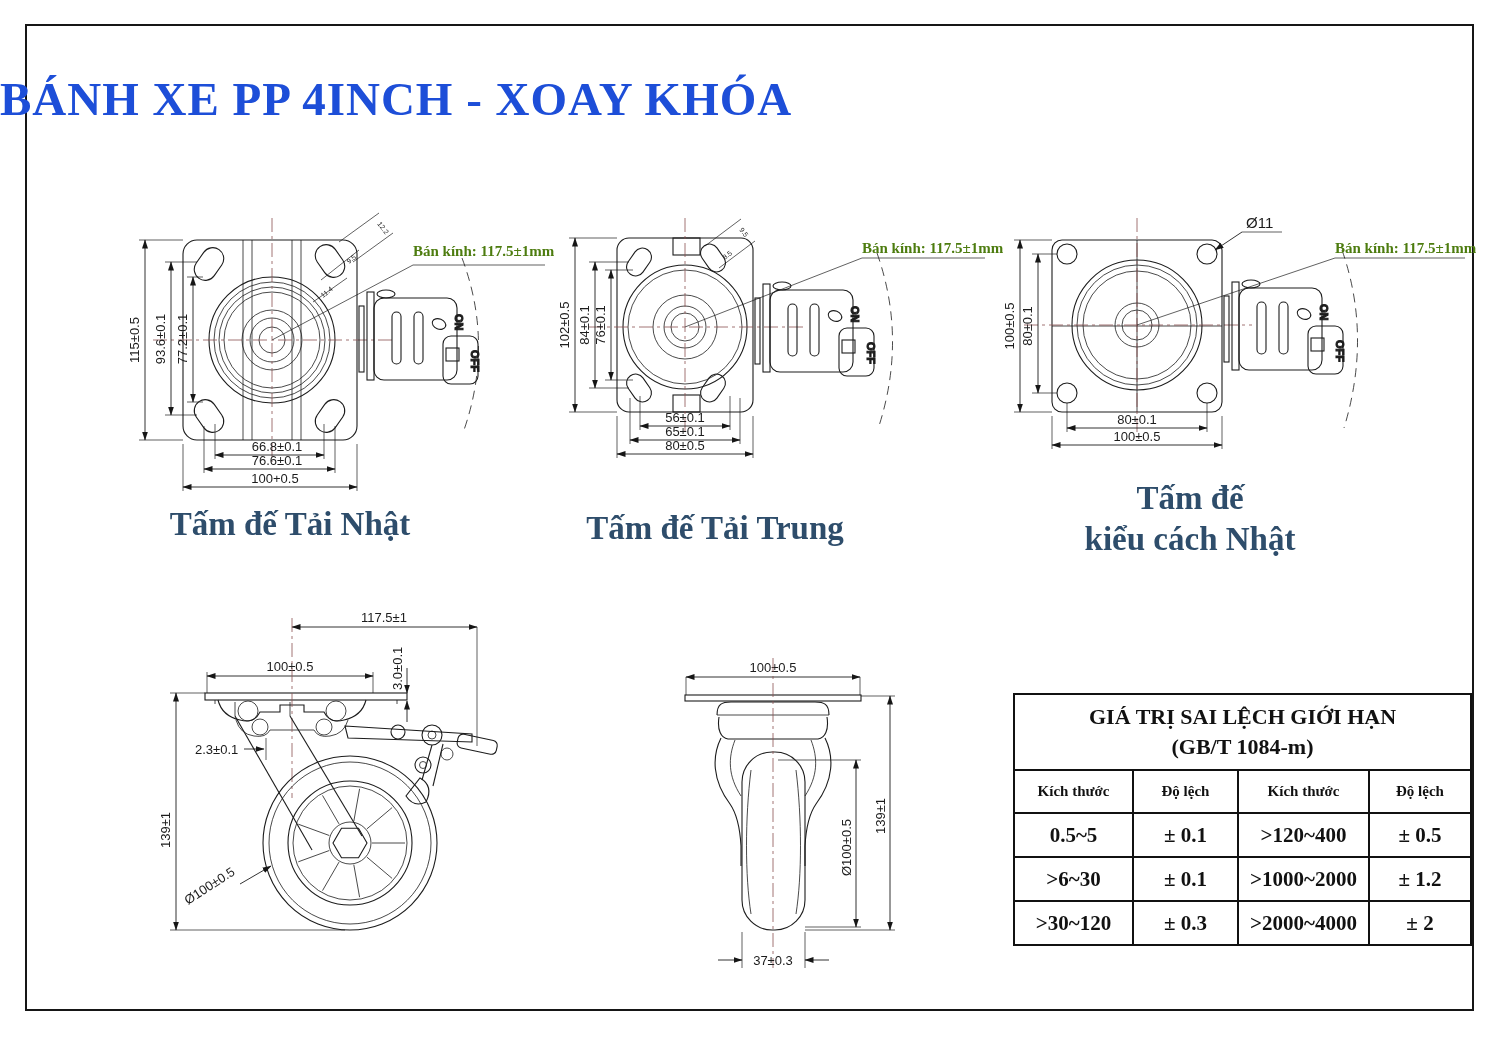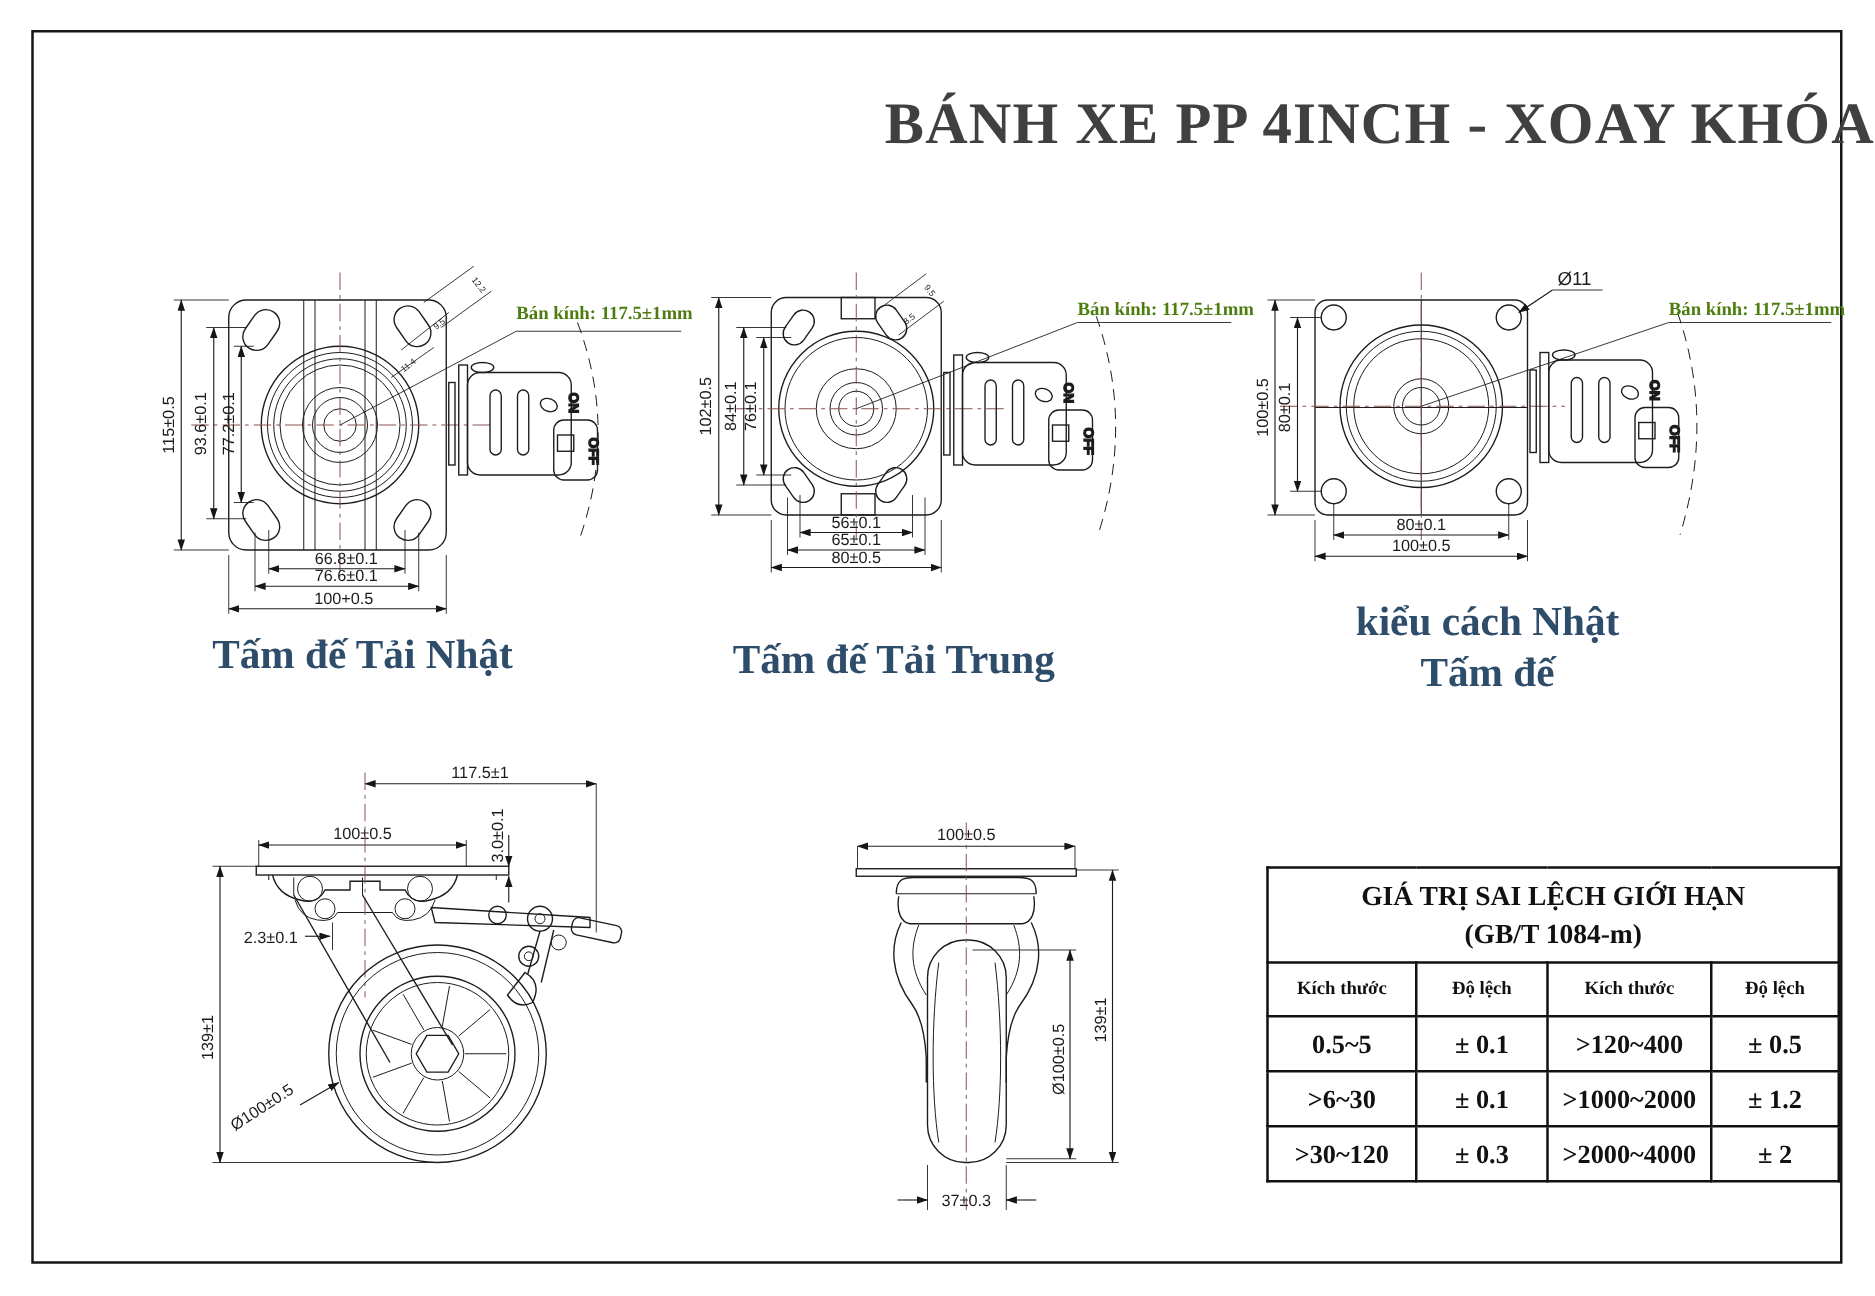--- a/index.html
+++ b/index.html
@@ -1,19 +1,19 @@
 <!DOCTYPE html>
 <html><head>
 <meta charset="utf-8">
 <style>
   html,body{margin:0;padding:0;background:#fff;}
   body{width:1500px;height:1037px;position:relative;font-family:"Liberation Serif","DejaVu Serif",serif;}
   .abs{position:absolute;}
   #frame{left:25px;top:24px;width:1445px;height:983px;border:2px solid #161616;}
-  #title{left:0;top:72px;width:1500px;text-align:right;font-weight:bold;font-size:47px;color:#404040;letter-spacing:1px;}
+  #title{left:0;top:72px;width:1500px;text-align:left;font-weight:bold;font-size:47px;color:#1d4ed8;letter-spacing:1px;}
   .plate-label{position:absolute;text-align:center;font-weight:bold;font-size:33px;color:#2e4d6b;line-height:1.25;}
   .callout{position:absolute;font-weight:bold;font-size:15px;color:#4d7c0f;white-space:nowrap;}
   svg.drawing{position:absolute;overflow:visible;}
   .ln{fill:none;stroke:#1c1c1c;stroke-width:1.1;}
   .thin{stroke-width:0.8;}
   .dimln{fill:none;stroke:#1c1c1c;stroke-width:0.9;}
   .ext{fill:none;stroke:#1c1c1c;stroke-width:0.7;}
   .cl{fill:none;stroke:#8a5050;stroke-width:0.8;stroke-dasharray:14 4 3 4;}
   .dash{stroke-dasharray:9 6;}
   .dim{font-family:"Liberation Sans","DejaVu Sans",sans-serif;font-size:13px;fill:#1c1c1c;}
@@ -276,22 +276,22 @@
     <text class="onoff" transform="translate(96,24) rotate(90)">ON</text>
     <text class="onoff" transform="translate(112,60) rotate(90)">OFF</text>
   </g>
   <path class="ln dash thin" d="M352,52 Q382,138 354,230"></path>
 </svg>
 <div class="callout" style="left:1335px;top:240px">Bán kính: 117.5±1mm</div>
 
 <div class="plate-label" style="left:115px;top:504px;width:350px">Tấm đế Tải Nhật</div>
 <div class="plate-label" style="left:535px;top:508px;width:360px">Tấm đế Tải Trung</div>
 <div class="plate-label" style="left:1020px;top:478px;width:340px">
+  <div>Tấm đế</div>
   <div>kiểu cách Nhật</div>
-  <div>Tấm đế</div>
 </div>
 
 <svg class="drawing" style="left:140px;top:598px" width="370" height="430" viewBox="0 0 370 430">
   <defs>
     <marker id="m4" markerWidth="10" markerHeight="8" refX="8.5" refY="3" orient="auto-start-reverse" markerUnits="userSpaceOnUse">
         <path d="M0,0 L9,3 L0,6 Z" fill="#161616"></path>
       </marker>
   </defs>
   <g>
     <line class="dimln" x1="152" y1="29" x2="337" y2="29" marker-start="url(#m4)" marker-end="url(#m4)"></line>

